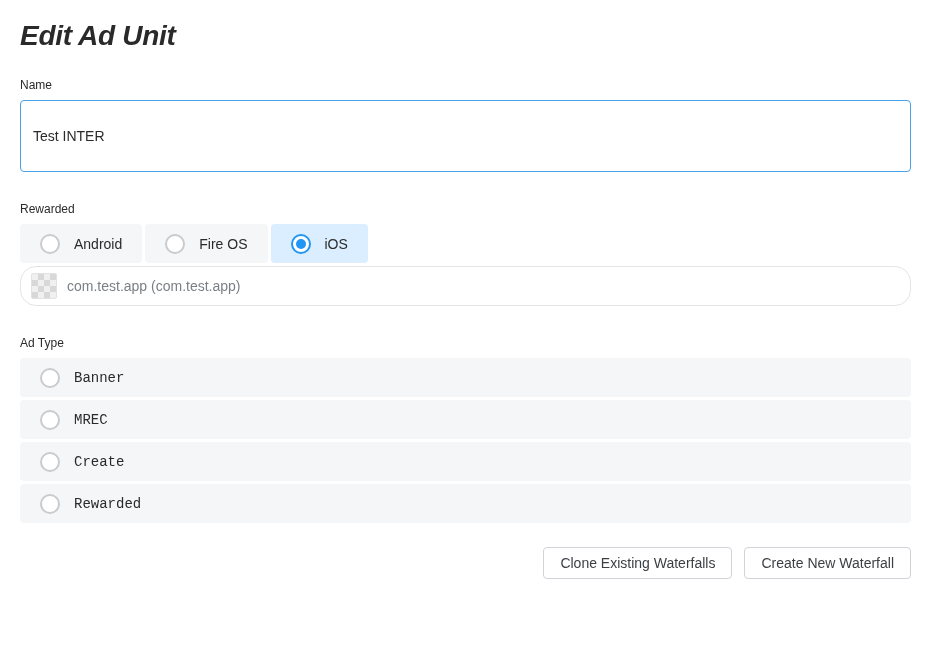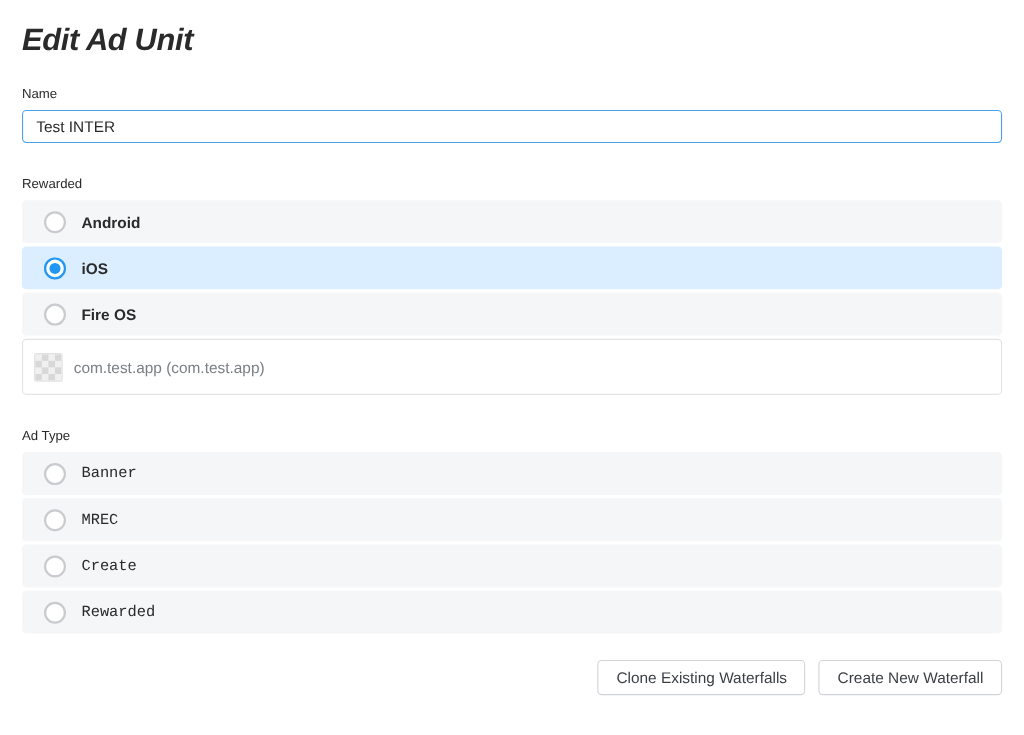--- a/index.html
+++ b/index.html
@@ -18,34 +18,32 @@
     font-style: italic;
   }
   .field-label {
     font-size: 12px;
     font-weight: 400;
     margin-bottom: 8px;
     color: #2a2a2a;
   }
   .text-input {
     width: 100%;
-    padding: 6px 12px;
+    padding: 27px 12px;
     font-size: 14px;
     border: 1px solid #4aa3e8;
     border-radius: 4px;
     outline: none;
     color: #2a2a2a;
     margin-bottom: 30px;
   }
   .radio-group {
     display: flex;
-    flex-direction: column;
     gap: 3px;
     margin-bottom: 0;
-    font-weight: bold;
   }
   .radio-row {
     display: flex;
     align-items: center;
     background: #f5f6f7;
     border-radius: 4px;
     padding: 8px 20px;
     height: 39px;
     cursor: pointer;
   }
@@ -75,23 +73,23 @@
   }
   .radio-label {
     font-size: 14px;
     color: #2a2a2a;
   }
   .app-row {
     display: flex;
     align-items: center;
     background: #fff;
     border: 1px solid #e2e4e7;
-    border-radius: 4px;
+    border-radius: 16px;
     padding: 6px 10px;
-    height: 51px;
+    height: 40px;
     margin-top: 3px;
     margin-bottom: 30px;
   }
   .app-icon {
     width: 26px;
     height: 26px;
     background:
       repeating-conic-gradient(#d8d8d8 0 25%, #f0f0f0 0 50%) 0 0/12px 12px;
     border: 1px solid #e2e2e2;
     border-radius: 2px;
@@ -133,27 +131,27 @@
 
 <div class="field-label">Name</div>
 <input class="text-input" type="text" value="Test INTER" style="">
 
 <div class="field-label">Rewarded</div>
 <div class="radio-group">
   <div class="radio-row">
     <span class="radio-circle"></span>
     <span class="radio-label">Android</span>
   </div>
+  <div class="radio-row">
+    <span class="radio-circle"></span>
+    <span class="radio-label">Fire OS</span>
+  </div>
   <div class="radio-row selected">
     <span class="radio-circle"></span>
     <span class="radio-label">iOS</span>
-  </div>
-  <div class="radio-row">
-    <span class="radio-circle"></span>
-    <span class="radio-label">Fire OS</span>
   </div>
 </div>
 <div class="app-row">
   <span class="app-icon"></span>
   <span class="app-name">com.test.app (com.test.app)</span>
 </div>
 
 <div class="field-label">Ad Type</div>
 <div class="ad-type-group">
   <div class="radio-row">

